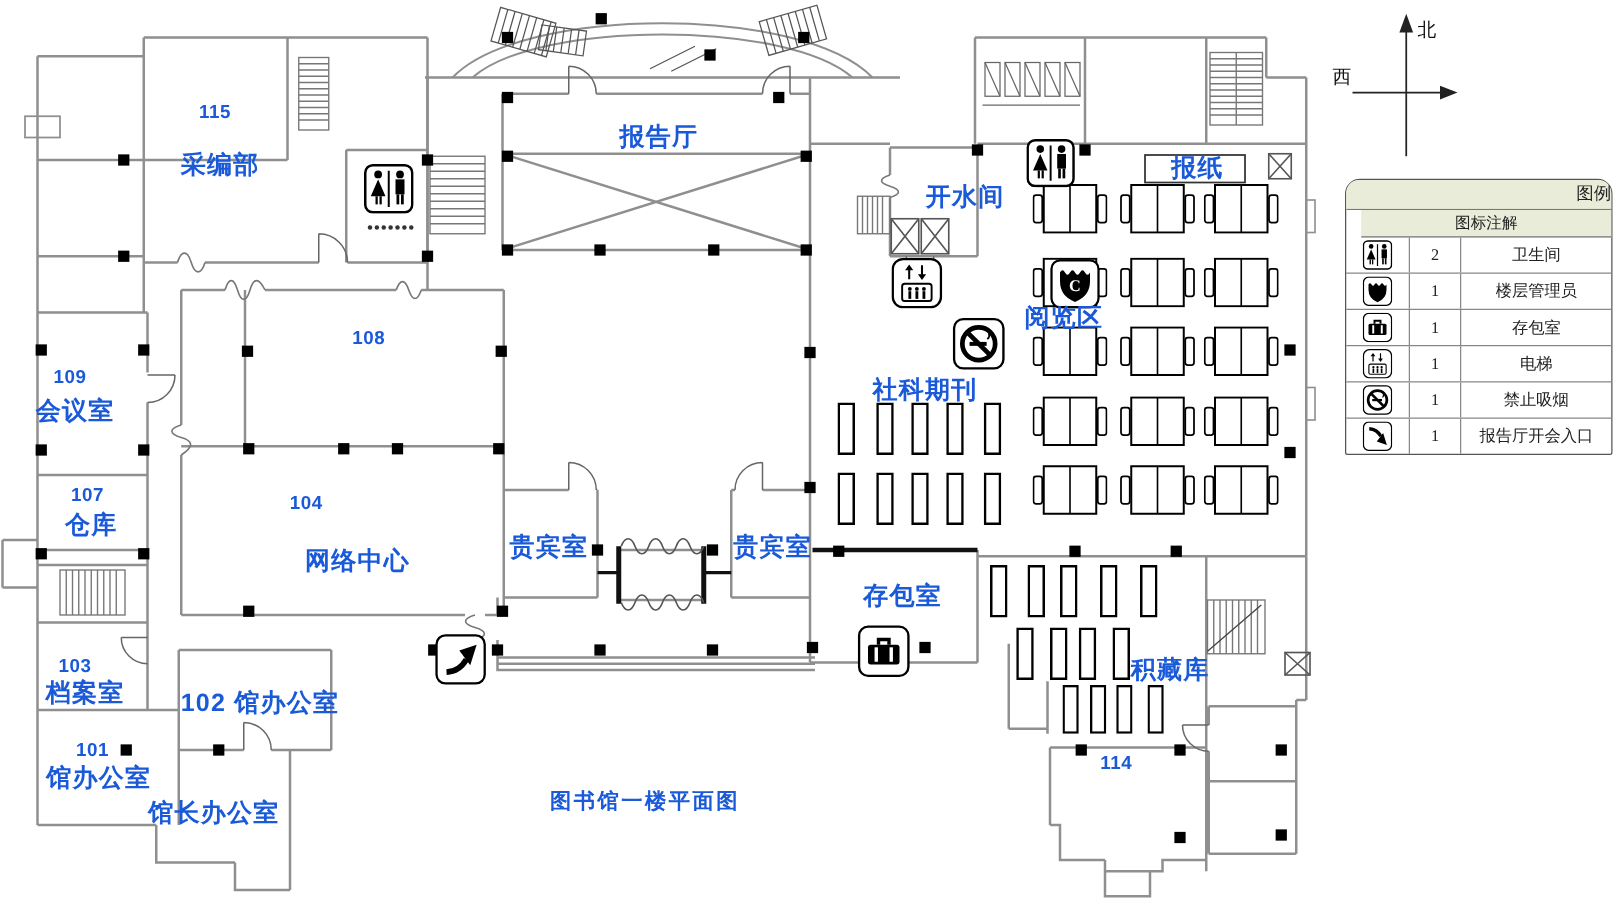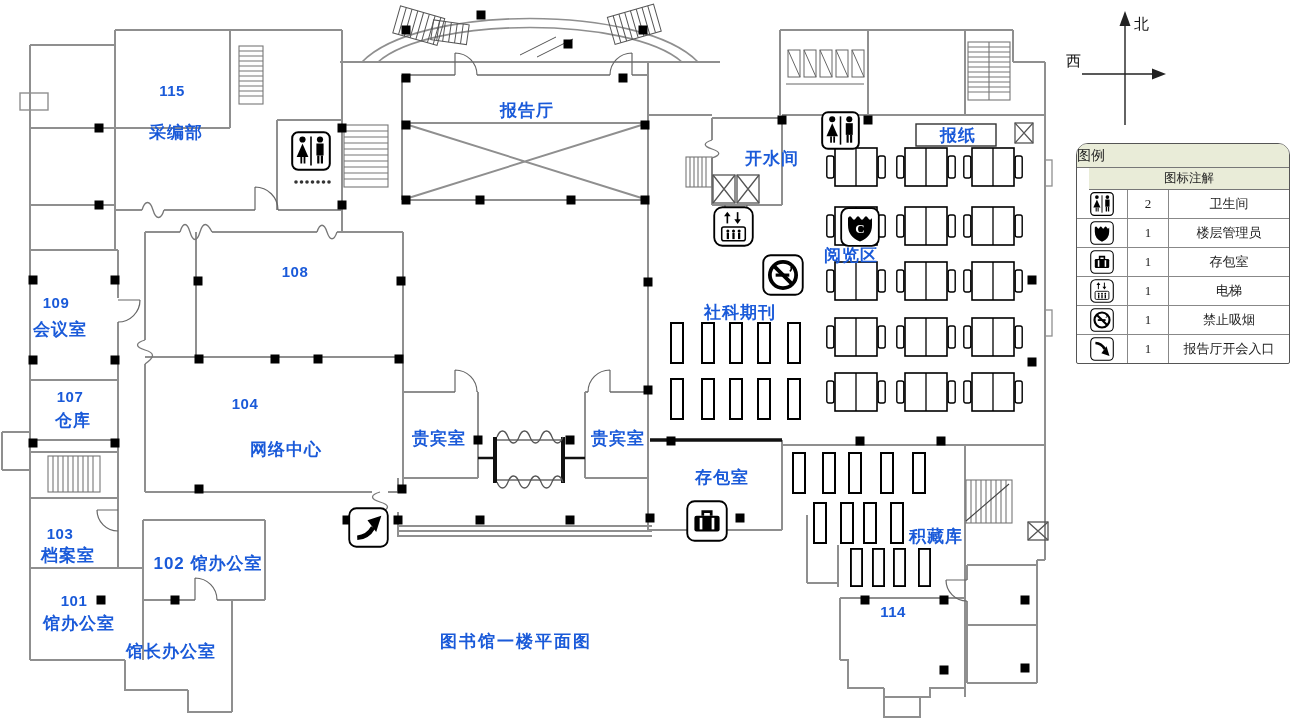--- a/index.html
+++ b/index.html
@@ -1,29 +1,29 @@
 <!DOCTYPE html>
 <html><head>
 <meta charset="utf-8">
 <style>
   html,body{margin:0;padding:0;background:#ffffff;}
   .stage{position:relative;width:1294px;height:723px;background:#fff;overflow:hidden;
          font-family:"Liberation Sans",sans-serif;}
   .plan-svg{position:absolute;left:0;top:0;}
   .lbl{position:absolute;transform:translate(-50%,-50%);color:#1a5ad9;font-weight:bold;
-       font-size:17px;line-height:1;white-space:nowrap;letter-spacing:1px;}
+       font-size:20px;line-height:1;white-space:nowrap;letter-spacing:1px;}
   .lbl.num{font-size:15px;letter-spacing:.5px;text-align:center;}
   .lbl.title{font-size:17px;letter-spacing:2px;}
   .compass-lbl{position:absolute;color:#111;font-size:15px;font-weight:normal;
        font-family:"Liberation Serif",serif;}
   
   .legend{position:absolute;left:1076px;top:143px;width:214px;
           border:1.6px solid #555;border-radius:12px 12px 2px 2px;background:#fff;
           font-family:"Liberation Serif",serif;color:#222;box-sizing:border-box;}
-  .lg-title{height:23px;line-height:23px;text-align:left;font-size:14px;
+  .lg-title{height:23px;line-height:23px;text-align:right;font-size:14px;
             background:#e9ecd8;border-bottom:1px solid #777;border-radius:10px 10px 0 0;}
   .lg-sub{height:21px;line-height:21px;text-align:center;font-size:12.5px;
           background:#e9ecd8;border-bottom:1px solid #777;margin-left:12px;}
   .lg-row{display:grid;grid-template-columns:51px 41px 1fr;border-bottom:1px solid #888;}
   .lg-row:last-child{border-bottom:none;}
   .lg-cell{display:flex;align-items:center;justify-content:center;
            border-right:1px solid #888;font-size:13px;height:100%;}
   .lg-cell:last-child{border-right:none;}
   .lg-head .lg-cell{height:24px;font-size:12.5px;}
   .lg-data{height:28px;}

